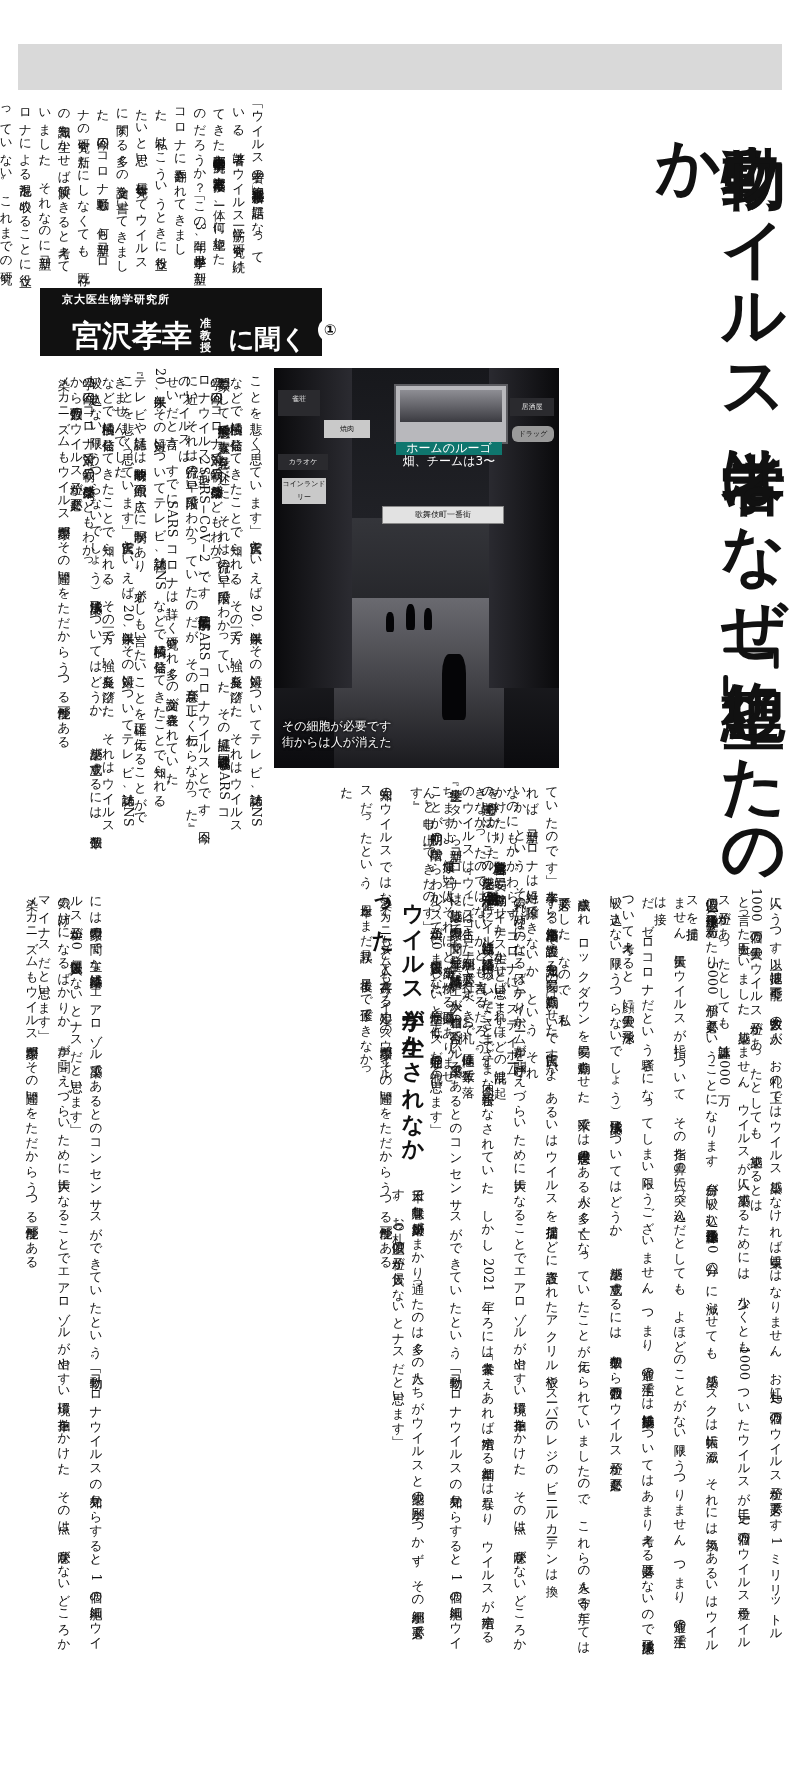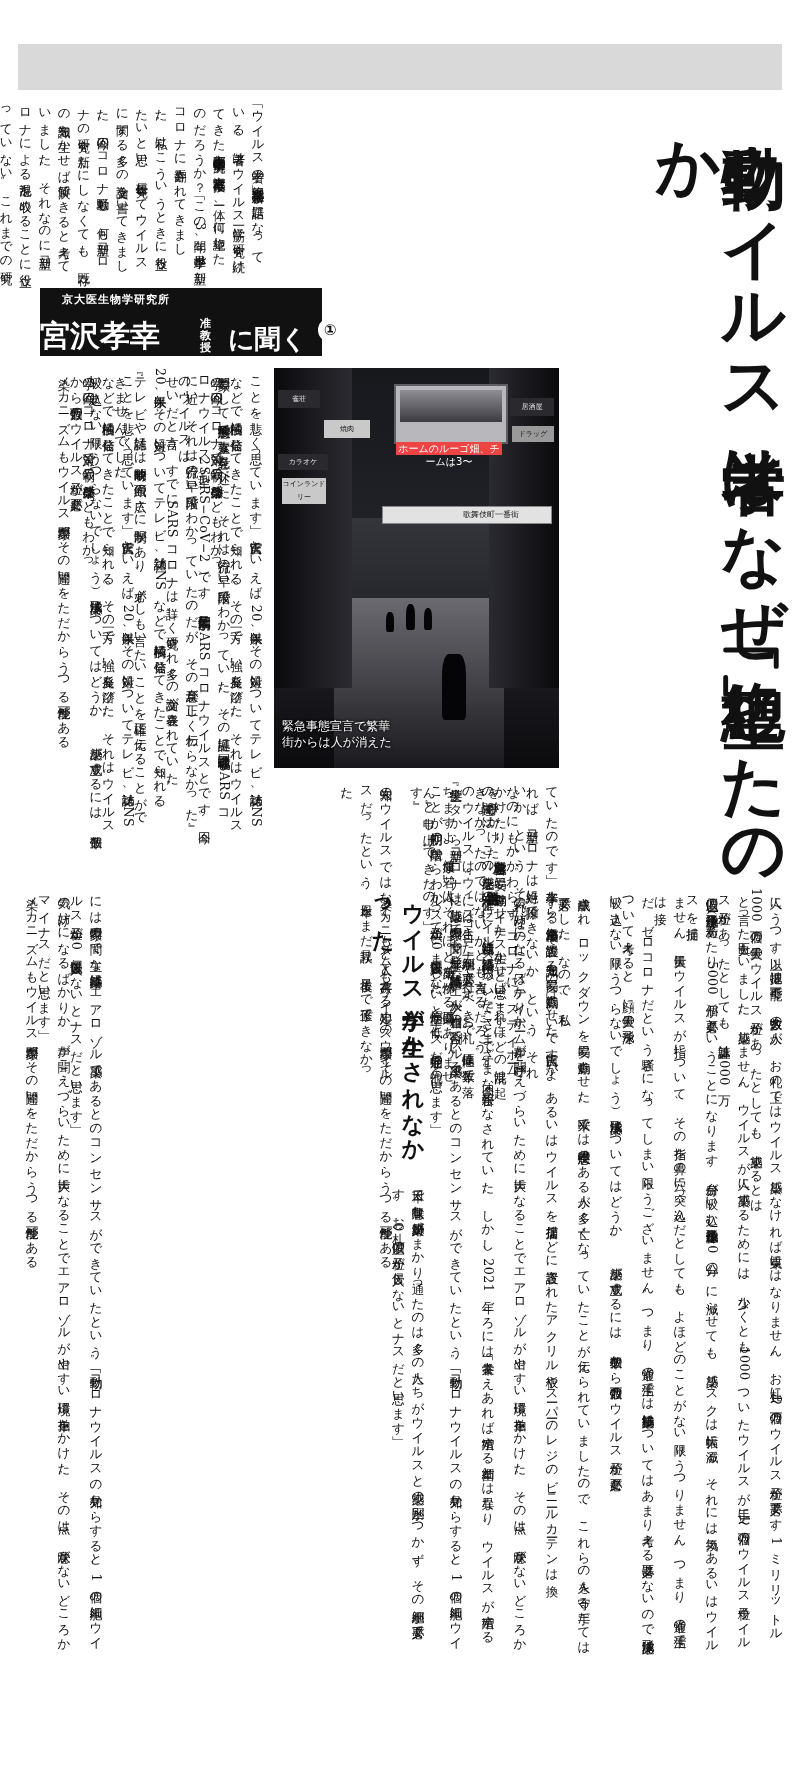--- a/index.html
+++ b/index.html
@@ -78,20 +78,21 @@
   .who-lab{
     position:absolute;left:62px;top:292px;
     font-family:"DejaVu Sans","Liberation Sans",sans-serif;
     font-weight:bold;font-size:11px;letter-spacing:1px;color:#fff;
   }
   .who-name{
     position:absolute;left:40px;top:316px;
     font-family:"DejaVu Sans","Liberation Sans",sans-serif;
     font-weight:bold;font-size:30px;letter-spacing:0px;color:#fff;
     white-space:nowrap;
+    padding-left:32px;
   }
   .who-rank{
     position:absolute;left:200px;top:318px;
     font-family:"DejaVu Sans","Liberation Sans",sans-serif;
     font-weight:bold;font-size:11px;line-height:1.1;color:#fff;
     width:16px;
   }
   .who-num{
     position:absolute;left:318px;top:318px;
     width:24px;height:24px;border-radius:50%;
@@ -107,25 +108,25 @@
     background:#0c0c10;
     overflow:hidden;
   }
   .ph-sky{position:absolute;left:0;top:0;width:285px;height:150px;background:linear-gradient(#17181c,#202126);}
   .ph-street{position:absolute;left:0;top:150px;width:285px;height:250px;background:linear-gradient(#34353a,#0b0b0e);}
   .ph-road{position:absolute;left:60px;top:230px;width:170px;height:170px;background:linear-gradient(#6a6a70,#1a1a1e);}
   .ph-bldgL{position:absolute;left:0;top:0;width:78px;height:320px;background:linear-gradient(90deg,#0a0a0c,#2b2b31);}
   .ph-bldgR{position:absolute;right:0;top:0;width:70px;height:320px;background:linear-gradient(270deg,#0a0a0c,#2a2a30);}
   .sign{position:absolute;background:#c9c9c9;color:#111;font-family:"DejaVu Sans","Liberation Sans",sans-serif;font-size:7px;text-align:center;line-height:1.25;}
   .sign.dark{background:#2a2a2e;color:#e8e8e8;}
-  .sign.red{background:#9a9a9a;color:#111;}
+  .sign.red{background:#9a9a9a;color:#111;border-radius:6px;}
   .screen{position:absolute;left:120px;top:16px;width:110px;height:56px;background:#b8b8bc;border:2px solid #5d5d62;}
   .screen-in{position:absolute;left:4px;top:4px;width:102px;height:32px;background:linear-gradient(#8e8e94,#3b3b41);}
-  .screen-cap{position:absolute;left:122px;top:74px;width:106px;height:13px;background:#ef4444;color:#fff;font-family:"DejaVu Sans","Liberation Sans",sans-serif;font-size:10px;text-align:center;line-height:13px;}
-  .banner-mid{position:absolute;left:108px;top:138px;width:120px;height:16px;background:#e2e2e2;color:#111;font-family:"DejaVu Sans","Liberation Sans",sans-serif;font-size:8px;text-align:center;line-height:16px;border:1px solid #888;padding-left:48px;}
+  .screen-cap{position:absolute;left:122px;top:74px;width:106px;height:13px;background:#0f766e;color:#fff;font-family:"DejaVu Sans","Liberation Sans",sans-serif;font-size:12px;text-align:center;line-height:13px;}
+  .banner-mid{position:absolute;left:108px;top:138px;width:120px;height:16px;background:#e2e2e2;color:#111;font-family:"DejaVu Sans","Liberation Sans",sans-serif;font-size:8px;text-align:center;line-height:16px;border:1px solid #888;}
   .person{position:absolute;background:#050507;border-radius:40% 40% 20% 20%;}
   .photo-cap{
     position:absolute;left:282px;top:718px;width:160px;
     color:#fff;
     font-family:"DejaVu Sans","Liberation Sans",sans-serif;
     font-size:12px;line-height:1.35;
     text-shadow:0 0 3px #000,0 0 3px #000;
   }
 
   
@@ -175,33 +176,33 @@
     <div class="ph-road"></div>
     <div class="ph-bldgL"></div>
     <div class="ph-bldgR"></div>
 
     <div class="screen">
       <div class="screen-in"></div>
     </div>
     <div class="screen-cap">ホームのルーゴ畑、チームは3〜</div>
     <div class="banner-mid">歌舞伎町一番街</div>
 
-    <div class="sign dark" style="left:4px;top:22px;width:42px;height:18px;line-height:18px;text-align:center;">雀荘</div>
+    <div class="sign dark" style="left:4px;top:22px;width:42px;height:26px;line-height:18px;text-align:center;">雀荘</div>
     <div class="sign" style="left:6px;top:52px;width:46px;height:18px;line-height:18px;margin-left:44px;">焼肉</div>
     <div class="sign dark" style="left:4px;top:86px;width:50px;height:16px;line-height:16px;">カラオケ</div>
     <div class="sign" style="left:8px;top:110px;width:44px;height:26px;line-height:13px;">コインランドリー</div>
     <div class="sign dark" style="left:236px;top:30px;width:44px;height:18px;line-height:18px;font-family:Liberation Serif, serif;">居酒屋</div>
     <div class="sign red" style="left:238px;top:58px;width:42px;height:16px;line-height:16px;">ドラッグ</div>
 
     <div class="person" style="left:132px;top:236px;width:9px;height:26px;"></div>
     <div class="person" style="left:150px;top:240px;width:8px;height:22px;"></div>
     <div class="person" style="left:112px;top:244px;width:8px;height:20px;"></div>
     <div class="person" style="left:168px;top:286px;width:24px;height:66px;border-radius:30% 30% 10% 10%;"></div>
   </div>
-  <div class="photo-cap" style="white-space:pre-line;">緊急事態宣言で繁華
+  <div class="photo-cap" style="white-space:pre-line;">その細胞が必要です
 街からは人が消えた</div>
 
   <div class="vcol" style="right:14px;top:888px;height:760px;width:26px;">人にうつす以上、把握は不可能で、大多数の人が、お札の上ではウイルス感染しなければ収束にはなりません。お札に〜1万個のウイルス粒子が必要です。1ミリリットル1000万個の大量のウイルス粒子があったとしても、感染するとは</div>
   <div class="vcol" style="right:46px;top:888px;height:760px;width:26px;">と言った大臣もいました。感染しません。ウイルスが人に感染するためには、少なくとも1000ついたウイルスが手に〜1万個のウイルス粒子ウイルス粒子があったとしても、計算上は1000万</div>
   <div class="vcol" style="right:78px;top:888px;height:760px;width:26px;">個以上の微小飛沫粒子（1粒子あたり5000個）が必要ということになります。自分が吸い込む微小飛沫粒子を10分の1に減らせても、感染リスクは大幅に減る。それには換気、あるいはウイルスを捕捉</div>
   <div class="vcol" style="right:110px;top:888px;height:760px;width:26px;">ません。大量にウイルスが指について、その指を鼻の穴に突っ込んだとしても、よほどのことがない限りうつりません。つまり、通常の生活では接</div>
   <div class="vcol" style="right:142px;top:888px;height:760px;width:26px;">だ、ゼロコロナだという騒ぎになってしまい限らうございません。つまり、通常の生活では接触感染についてはあまり考える必要はないので飛沫感染について考えると、顔に大量の飛沫を</div>
   <div class="vcol" style="right:174px;top:888px;height:760px;width:26px;">吸い込まない限りうつらないでしょう）　飛沫感染についてはどうか。　感染が成立するには、数千個から数万個のウイルス粒子が必要だ。</div>
   <div class="vcol" style="right:206px;top:888px;height:760px;width:26px;">醸成され、ロックダウンを安易に煽動させた。欧米では基礎疾患のある人が多く亡くなっていたことが伝えられていましたので、これらの人を守る手だては必要でした。なので、私も</div>
   <div class="vcol" style="right:238px;top:888px;height:760px;width:26px;">する空気清浄機を設置するのはいいですが、あるいはウイルスを捕捉店などに設置されたアクリル板やスーパーのレジのビニールカーテンは換</div>

